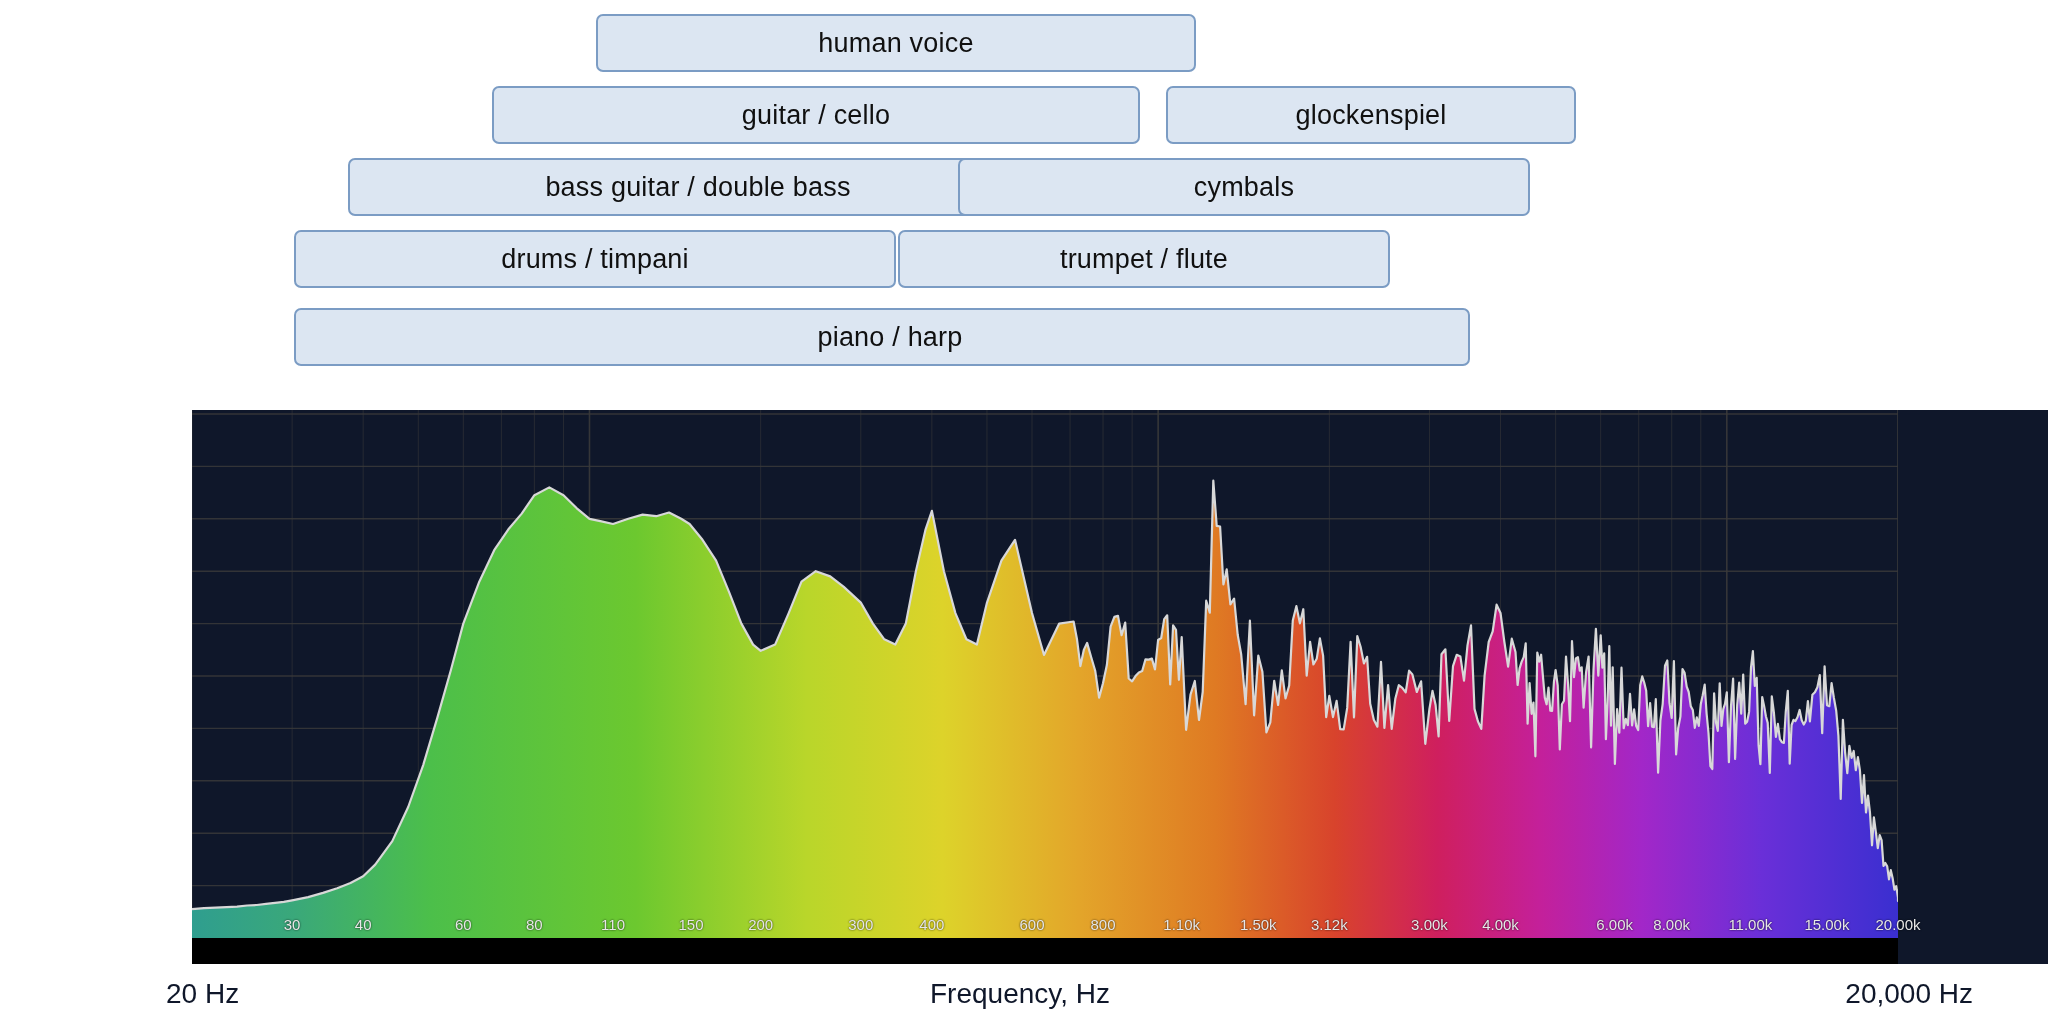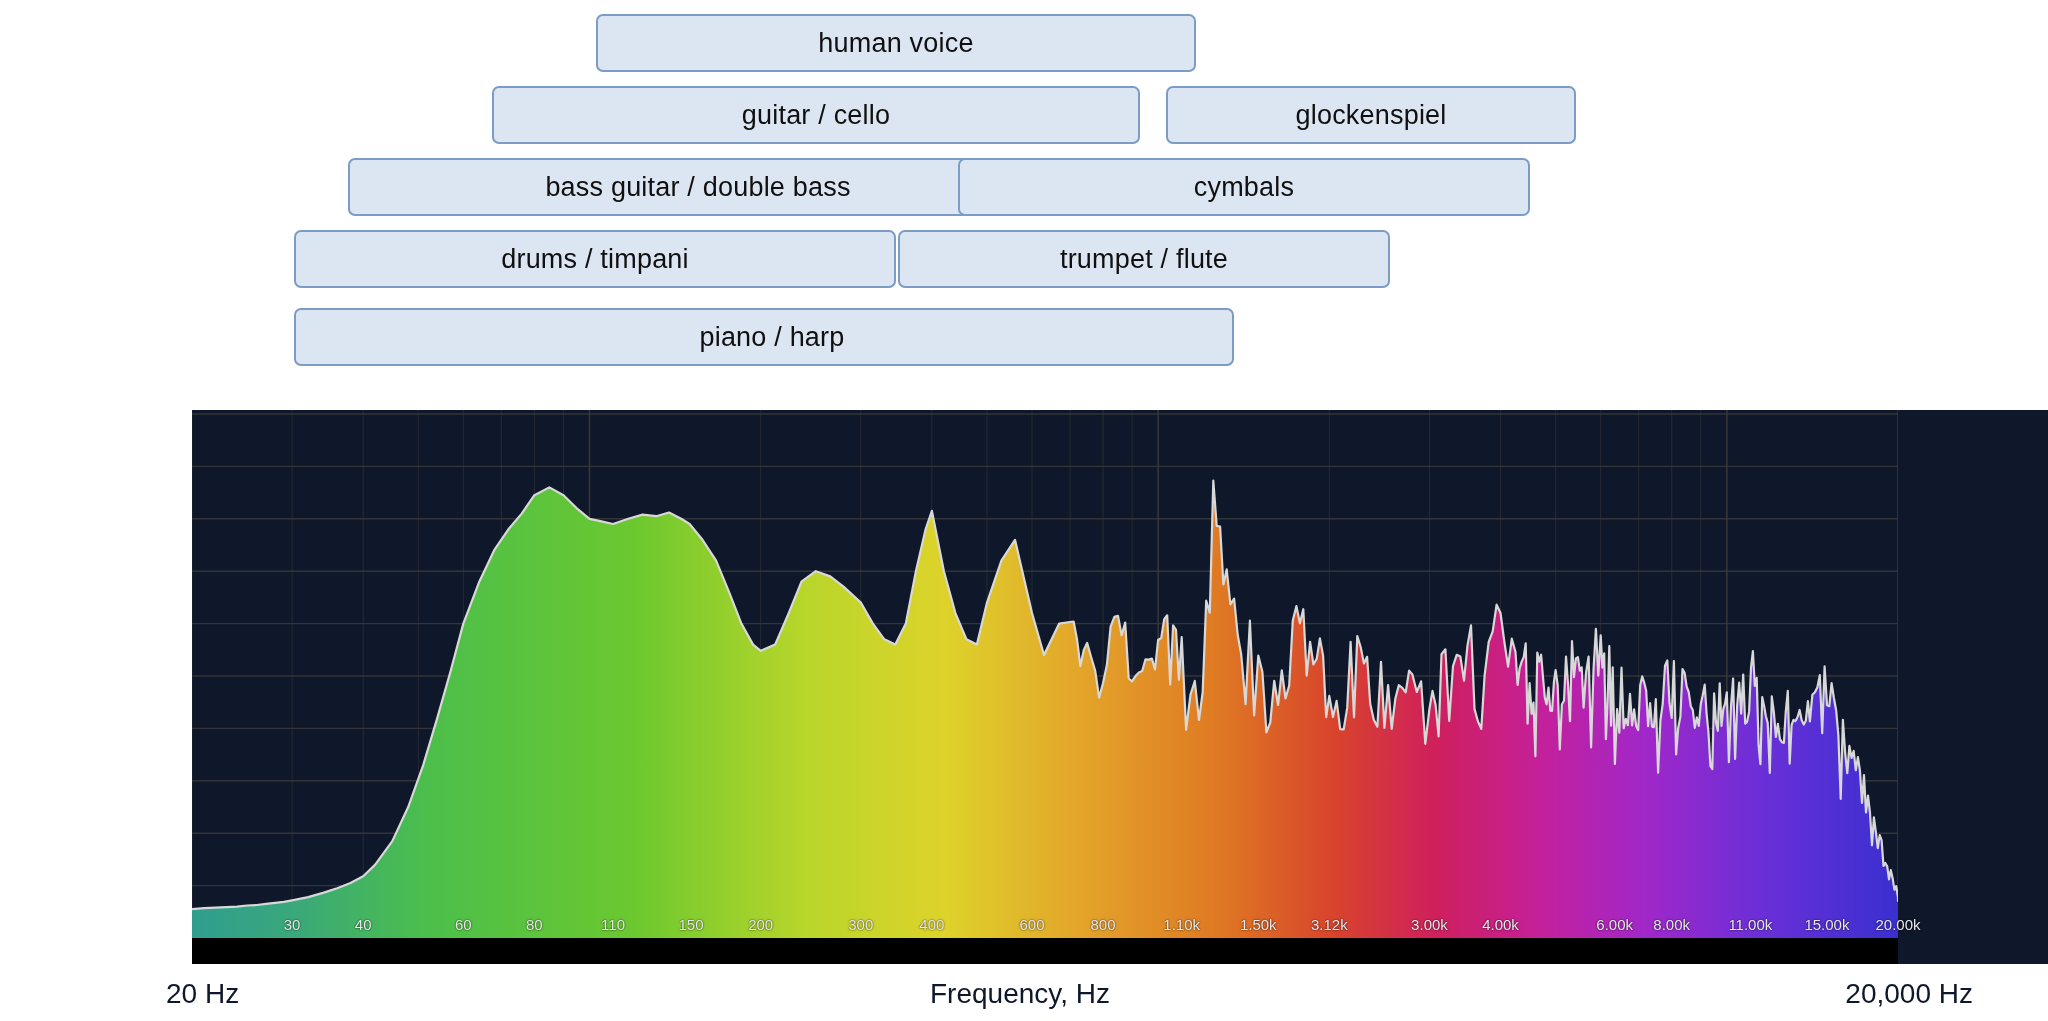--- a/index.html
+++ b/index.html
@@ -85,21 +85,21 @@
       </div>
       <div class="band-box" style="left: 958px; top: 158px; width: 572px;">
         <span>cymbals</span>
       </div>
       <div class="band-box" style="left: 294px; top: 230px; width: 602px;">
         <span>drums / timpani</span>
       </div>
       <div class="band-box" style="left: 898px; top: 230px; width: 492px;">
         <span>trumpet / flute</span>
       </div>
-      <div class="band-box" style="left: 294px; top: 308px; width: 940px; padding-left: 16px;">
+      <div class="band-box" style="left: 294px; top: 308px; width: 1176px; padding-left: 16px;">
         <span>piano / harp</span>
       </div>
     </div>
 
   <div id="spectrum-panel">
     <svg id="spectrum-svg" viewBox="0 0 1706 554" preserveAspectRatio="none">
       <defs>
         <linearGradient id="spectrumGradient" x1="0" y1="0" x2="1" y2="0">
 
         <stop offset="0%" stop-color="#2f9e8f"></stop>

